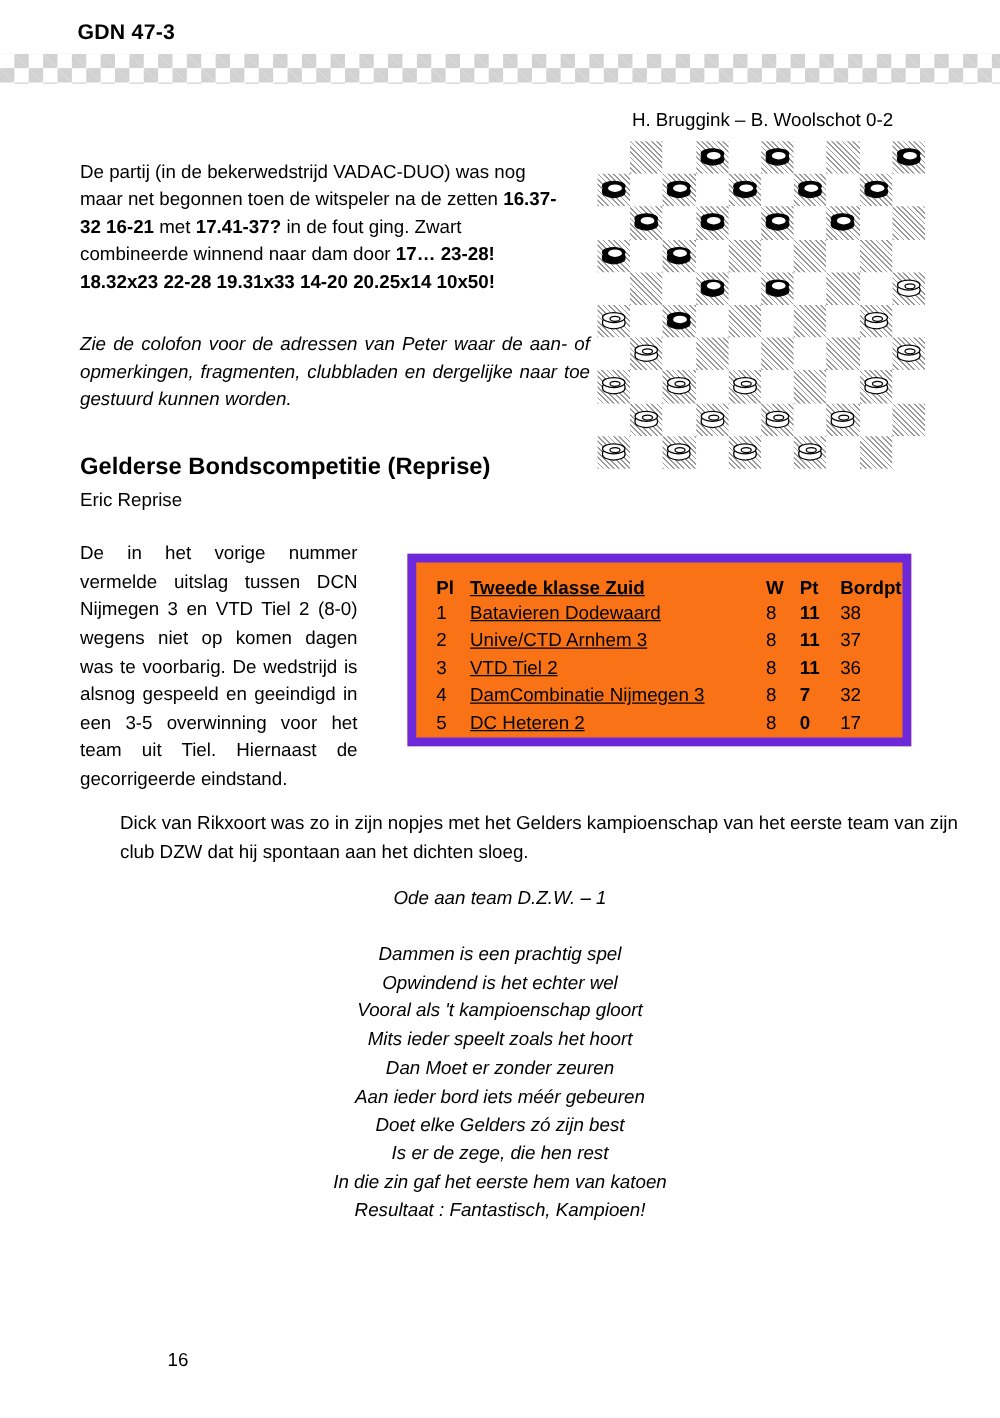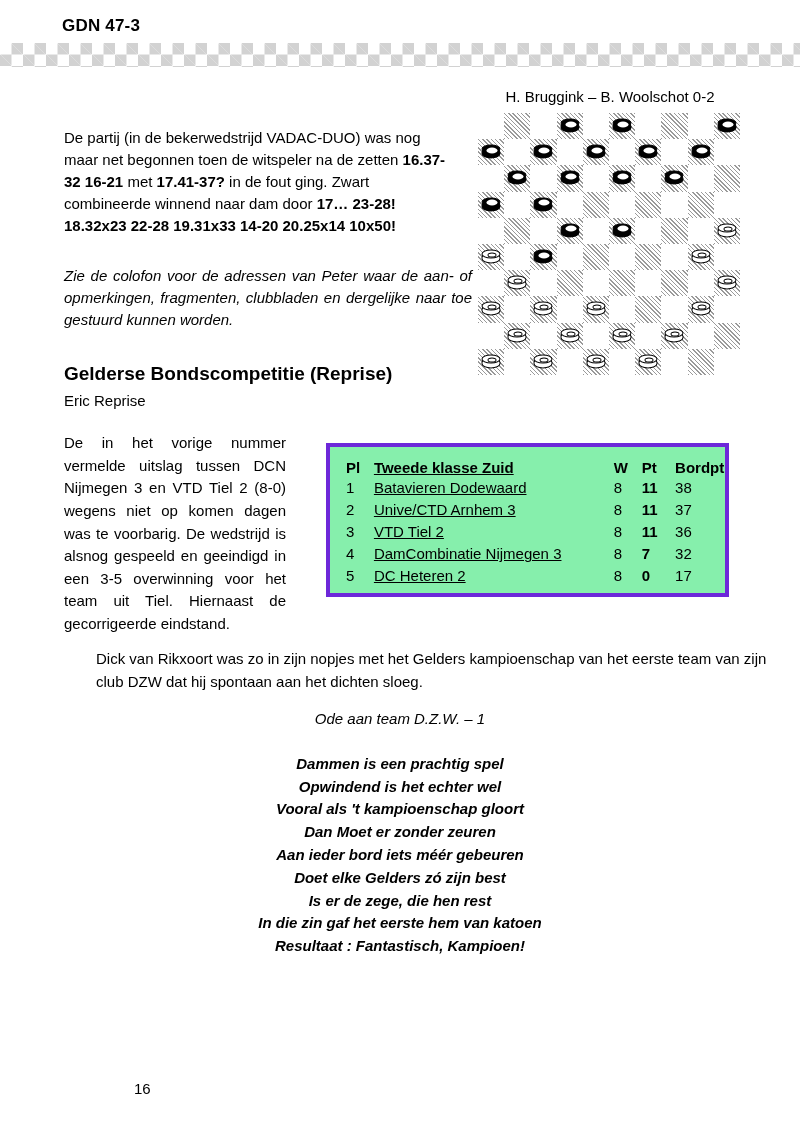--- a/index.html
+++ b/index.html
@@ -155,22 +155,22 @@
     line-height: 1.51;
     text-align: justify;
   }
 
   #standings-table {
     position: absolute;
     left: 326px;
     top: 443px;
     width: 403px;
     height: 154px;
-    background: #86efac;
-    border: 4px solid #6d28d9;
+    background: #f97316;
+    border: 7px solid #6d28d9;
     box-sizing: border-box;
     padding: 12px 0 0 0;
   }
   #standings-table table {
     border-collapse: collapse;
     font-size: 15px;
     margin-left: 16px;
   }
   #standings-table th {
     text-align: left;
@@ -207,21 +207,21 @@
     position: absolute;
     left: 64px;
     top: 708px;
     width: 672px;
     text-align: center;
     font-style: italic;
     font-size: 15px;
     line-height: 1.52;
   }
   #poem .poem-title { margin-bottom: 22px; }
-  #poem .poem-stanza { margin-bottom: 22px; font-weight: bold; }
+  #poem .poem-stanza { margin-bottom: 22px; }
   #poem .poem-line { white-space: pre; }
 
   
   #page-number {
     position: absolute;
     left: 134px;
     top: 1080px;
     font-size: 15px;
   }
 </style>
@@ -635,20 +635,21 @@
 </div>
 
 <div id="rikxoort-text">Dick van Rikxoort was zo in zijn nopjes met het Gelders kampioenschap van het eerste team van zijn club DZW dat hij spontaan aan het dichten sloeg.</div>
 
 <div id="poem">
   <div class="poem-title">Ode aan team D.Z.W. – 1</div>
   <div class="poem-stanza" id="poem-stanza-1">
       <div class="poem-line">Dammen is een prachtig spel</div>
       <div class="poem-line">Opwindend is het echter wel</div>
       <div class="poem-line">Vooral als 't kampioenschap gloort</div>
+      <div class="poem-line">Mits ieder speelt zoals het hoort</div>
       <div class="poem-line">Dan Moet er zonder zeuren</div>
       <div class="poem-line">Aan ieder bord iets méér gebeuren</div>
       <div class="poem-line">Doet elke Gelders zó zijn best</div>
       <div class="poem-line">Is er de zege, die hen rest</div>
       <div class="poem-line">In die zin gaf het eerste hem van katoen</div>
       <div class="poem-line">Resultaat : Fantastisch, Kampioen!</div>
     </div>
 </div>
 
 <div id="page-number">16</div>

